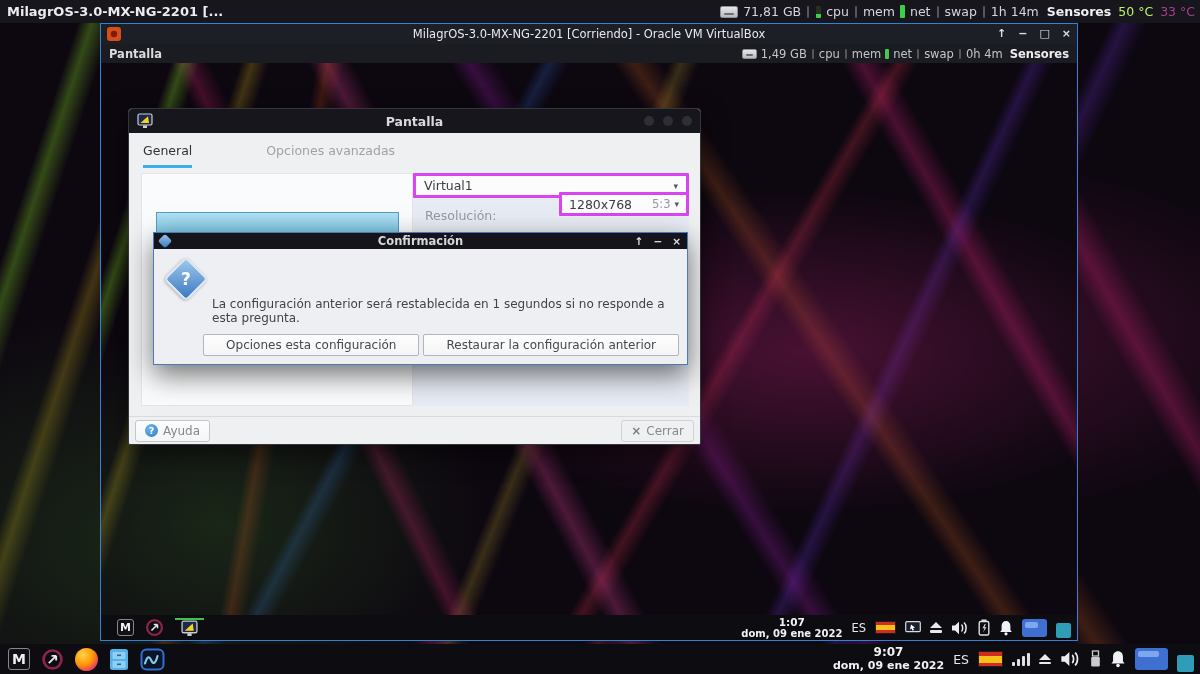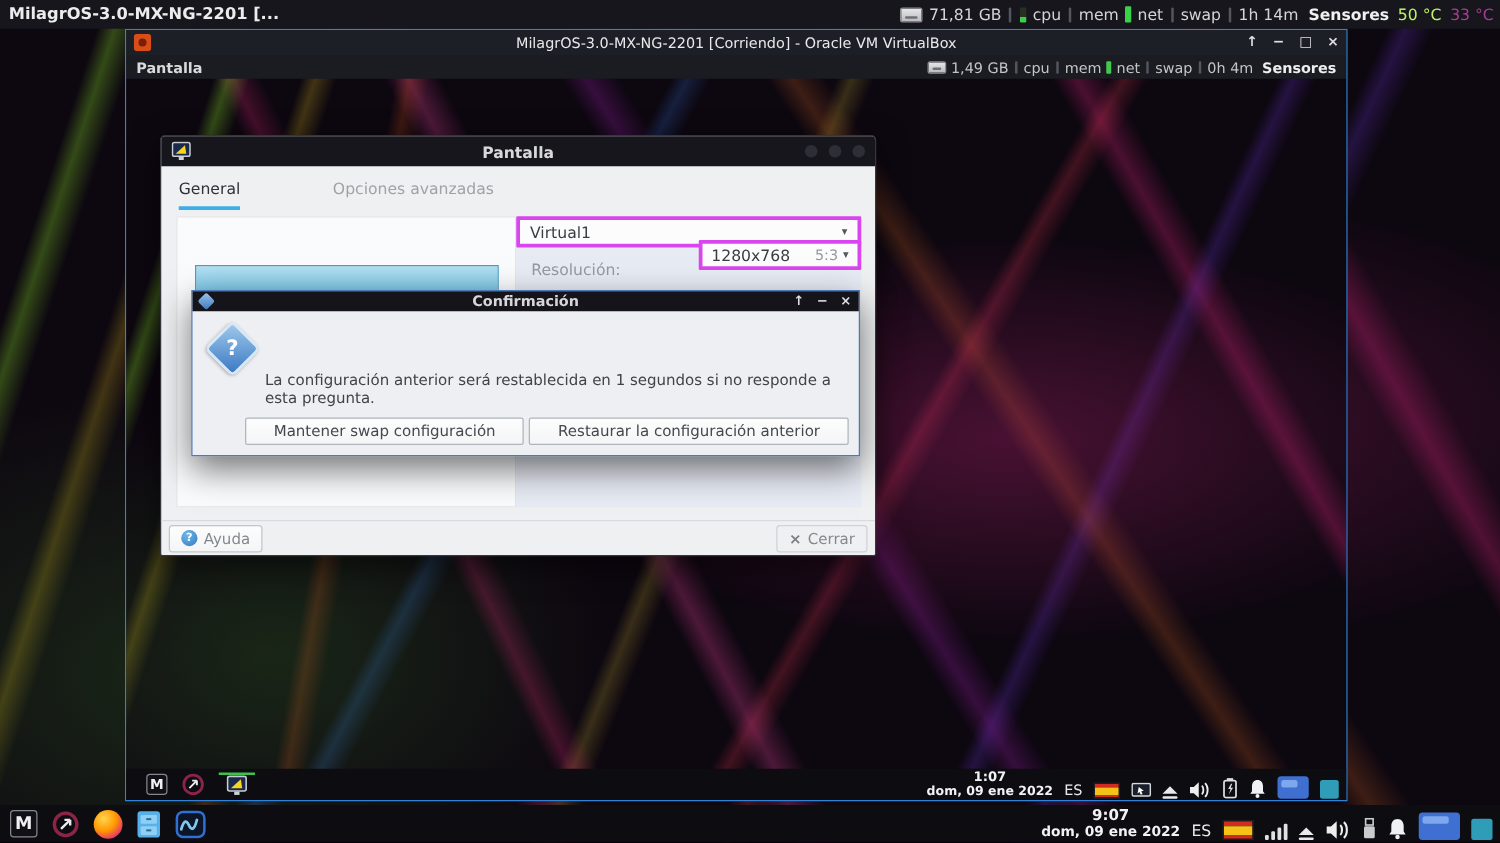--- a/index.html
+++ b/index.html
@@ -85,21 +85,21 @@
   .diamond-big{position:absolute;left:16px;top:14px;width:32px;height:32px;background:linear-gradient(135deg,#9fc8ec,#3a79c2);transform:rotate(45deg);border-radius:5px;border:2px solid #d9e6f4;box-shadow:0 1px 3px rgba(0,0,0,.3);display:flex;align-items:center;justify-content:center;}
   .diamond-big b{transform:rotate(-45deg);color:#fff;font-size:17px;}
   .dlg-heading{position:absolute;left:58px;top:22px;font-size:13.5px;font-weight:bold;color:#17191b;}
   .dlg-msg{position:absolute;left:58px;top:48px;font-size:12px;color:#3f4449;}
   .dlg-btnrow{position:absolute;right:8px;bottom:8px;display:flex;gap:4px;}
   .dlg-btn{background:linear-gradient(#fdfdfe,#f4f5f6);border:1px solid #b2b6bc;border-radius:2px;font-size:12px;color:#45494e;height:22px;display:flex;align-items:center;justify-content:center;padding:0 22px;}
 
   
   .taskbar{display:flex;align-items:center;background:#0c0c11;}
   .tb-left{display:flex;align-items:center;gap:11px;}
-  .tb-right{margin-left:auto;display:flex;align-items:flex-end;gap:9px;}
+  .tb-right{margin-left:auto;display:flex;align-items:center;gap:9px;}
   .micon{border:1px solid #86868e;border-radius:3px;background:#101016;color:#f0f0f2;font-weight:bold;display:flex;align-items:center;justify-content:center;}
   .clock{display:flex;flex-direction:column;align-items:center;color:#f2f2f4;font-weight:bold;line-height:1.15;}
   .lang{color:#e8e8ea;}
   .flag{border:1px solid #1e1e24;display:flex;flex-direction:column;overflow:hidden;}
   .flag i{display:block;width:100%;}
   .flag .r{background:#d22b1f;flex:1;}
   .flag .y{background:#f5c317;flex:2;}
   .eject{display:flex;flex-direction:column;align-items:center;}
   .eject .tri{width:0;height:0;border-left:6px solid transparent;border-right:6px solid transparent;border-bottom:6px solid #e8e9eb;}
   .eject .bar{width:12px;height:2.5px;background:#e8e9eb;margin-top:2px;border-radius:1px;}
@@ -234,21 +234,21 @@
             <span>−</span>
             <span>×</span>
           </div>
         </div>
         <div class="dlgbody">
           <div class="diamond-big">
               <b>?</b>
             </div>
           <div class="dlg-msg">La configuración anterior será restablecida en 1 segundos si no responde a esta pregunta.</div>
           <div class="dlg-btnrow">
-            <div class="dlg-btn">Mantener swap configuración</div>
+            <div class="dlg-btn">Opciones esta configuración</div>
             <div class="dlg-btn">Restaurar la configuración anterior</div>
           </div>
         </div>
       </div>
 
       <div class="abs taskbar" style="left:0;right:0;bottom:0;height:25px;padding:0 6px 0 16px;">
         <div class="tb-left">
           <div class="micon" style="width:17px;height:17px;font-size:11px;">M</div>
           <svg width="19" height="19" viewBox="0 0 22 22">
               <circle cx="11" cy="11" r="8.6" fill="none" stroke="#8c2446" stroke-width="2.6"></circle>

